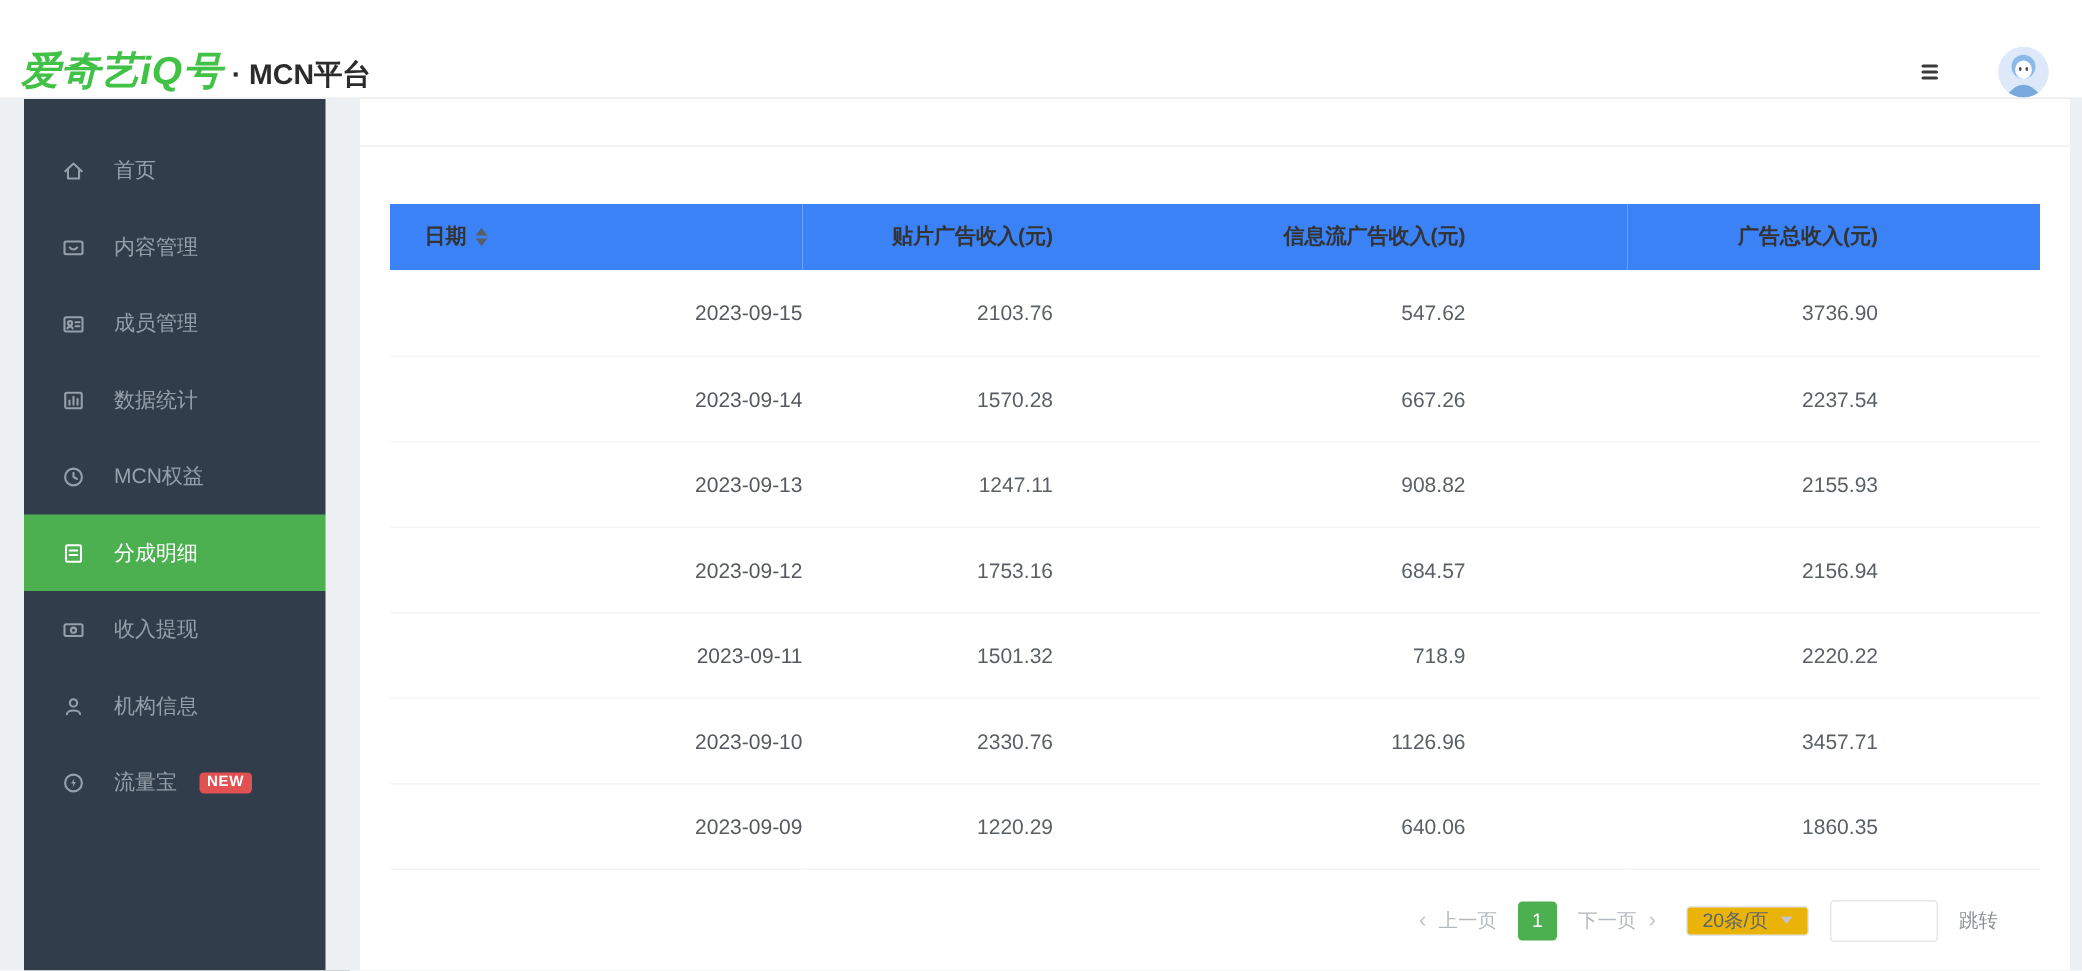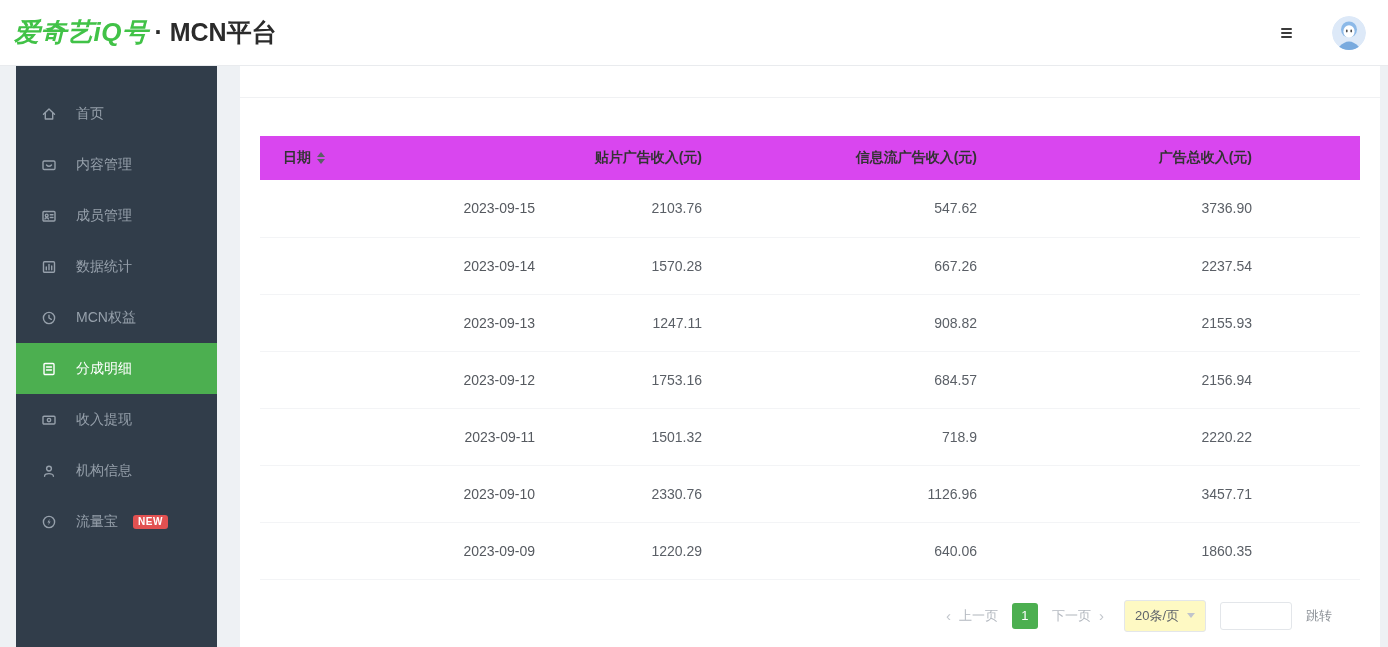--- a/index.html
+++ b/index.html
@@ -2,25 +2,25 @@
 <html><head>
 <meta charset="utf-8">
 <style>
   * { margin:0; padding:0; box-sizing:border-box; }
   html,body { width:1388px; height:647px; overflow:hidden; }
   body { font-family:"Liberation Sans","DejaVu Sans",sans-serif; background:#eef1f4; }
   .app { position:relative; width:1388px; height:647px; background:#eef1f4; }
 
   
   .topbar { position:absolute; top:0; left:0; right:0; height:66px; background:#fff;
-            border-bottom:1px solid #e9ebee; display:flex; align-items:center;
+            border-bottom:1px solid #e9ebee; display:flex; align-items:flex-end;
             padding:0 22px 0 14px; z-index:20; }
   .logo { display:flex; align-items:baseline; cursor:pointer; }
   .logo-brand { font-size:26px; font-weight:bold; color:#41c247; letter-spacing:0.5px; font-style:italic; }
-  .logo-product { font-size:25px; font-weight:bold; color:#2b2b2b; margin-left:6px; }
+  .logo-product { font-size:19px; font-weight:bold; color:#2b2b2b; margin-left:6px; }
   .topbar-right { margin-left:auto; display:flex; align-items:center; gap:38px; }
   .hamburger { width:15px; display:flex; flex-direction:column; gap:2px; cursor:pointer; padding:4px 2px; }
   .hamburger i { display:block; height:2px; background:#3a3a3a; border-radius:1px; }
   .avatar { width:34px; height:34px; border-radius:50%; overflow:hidden; cursor:pointer; }
 
   
   .sidebar { position:absolute; top:66px; left:16px; bottom:0; width:217px; background:#313d4a; padding-top:22px; }
   .side-item { height:51px; display:flex; align-items:center; padding-left:25px;
                color:#96a0ab; font-size:14px; cursor:pointer; }
   .side-item .icn { width:16px; height:16px; margin-right:19px; flex:0 0 16px; display:flex; }
@@ -30,40 +30,40 @@
   .new-badge { margin-left:15px; background:#e25151; color:#fff; font-size:10px; font-weight:bold;
                padding:2px 5px; border-radius:3px; line-height:1; letter-spacing:0.5px; }
 
   
   .main { position:absolute; top:66px; left:217px; right:0; bottom:0; background:#eef1f4; }
   .card { position:absolute; top:0; left:23px; right:8px; bottom:0; background:#fff; }
   .card-toolbar { height:32px; border-bottom:1px solid #f0f1f3; }
   .table-wrap { padding:38px 20px 0 20px; }
 
   table { width:100%; border-collapse:collapse; table-layout:fixed; }
-  th { background:#d946ef; height:44px; font-size:14px; color:#333; font-weight:bold; }
+  th { background:#3b82f6; height:44px; font-size:14px; color:#333; font-weight:bold; }
   th.col-date { text-align:left; padding-left:23px; }
   th.col-num, td.col-num { text-align:right; padding-right:108px; }
   td { height:57px; font-size:14px; color:#5a5f66; border-bottom:1px solid #f3f4f6; background:#fff; }
   td.col-date { text-align:right; padding-left:23px; color:#55595f; }
   th, td { width:25%; }
   .sort-box { display:inline-flex; flex-direction:column; gap:2px; margin-left:6px; vertical-align:middle; cursor:pointer; }
   .sort-box .tri-up { width:0; height:0; border-left:4px solid transparent; border-right:4px solid transparent; border-bottom:5px solid #5a5f66; }
   .sort-box .tri-down { width:0; height:0; border-left:4px solid transparent; border-right:4px solid transparent; border-top:5px solid #5a5f66; }
 
   
   .pagination { display:flex; align-items:center; justify-content:flex-end;
                 margin-top:20px; padding-right:28px; font-size:13px; color:#b4b9c0; }
   .pg-arrow { font-size:15px; color:#c2c6cc; padding:0 4px; cursor:pointer; line-height:1; }
   .pg-btn { color:#b4b9c0; cursor:pointer; padding:0 4px; }
   .pg-current { width:26px; height:26px; background:#4caf50; color:#fff; border-radius:3px;
                 display:flex; align-items:center; justify-content:center; margin:0 10px;
                 font-size:13px; cursor:pointer; }
   .pg-sizer { display:flex; align-items:center; gap:8px; border:1px solid #e3e6ea; border-radius:3px;
-              height:32px; padding:0 10px; margin-left:16px; color:#5f646b; cursor:pointer; background:#fef9c3; }
+              height:20px; padding:0 10px; margin-left:16px; color:#5f646b; cursor:pointer; background:#eab308; }
   .caret-down { width:0; height:0; border-left:4px solid transparent; border-right:4px solid transparent;
                 border-top:5px solid #c0c4cc; }
   .pg-jump-input { width:72px; height:28px; border:1px solid #e3e6ea; border-radius:3px; margin-left:14px;
                    font-size:13px; padding:0 6px; color:#5f646b; outline:none; background:#fff; }
   .pg-jump-label { margin-left:14px; color:#8b9096; cursor:pointer; }
 </style>
 </head>
 <body>
 
 <div class="app">

